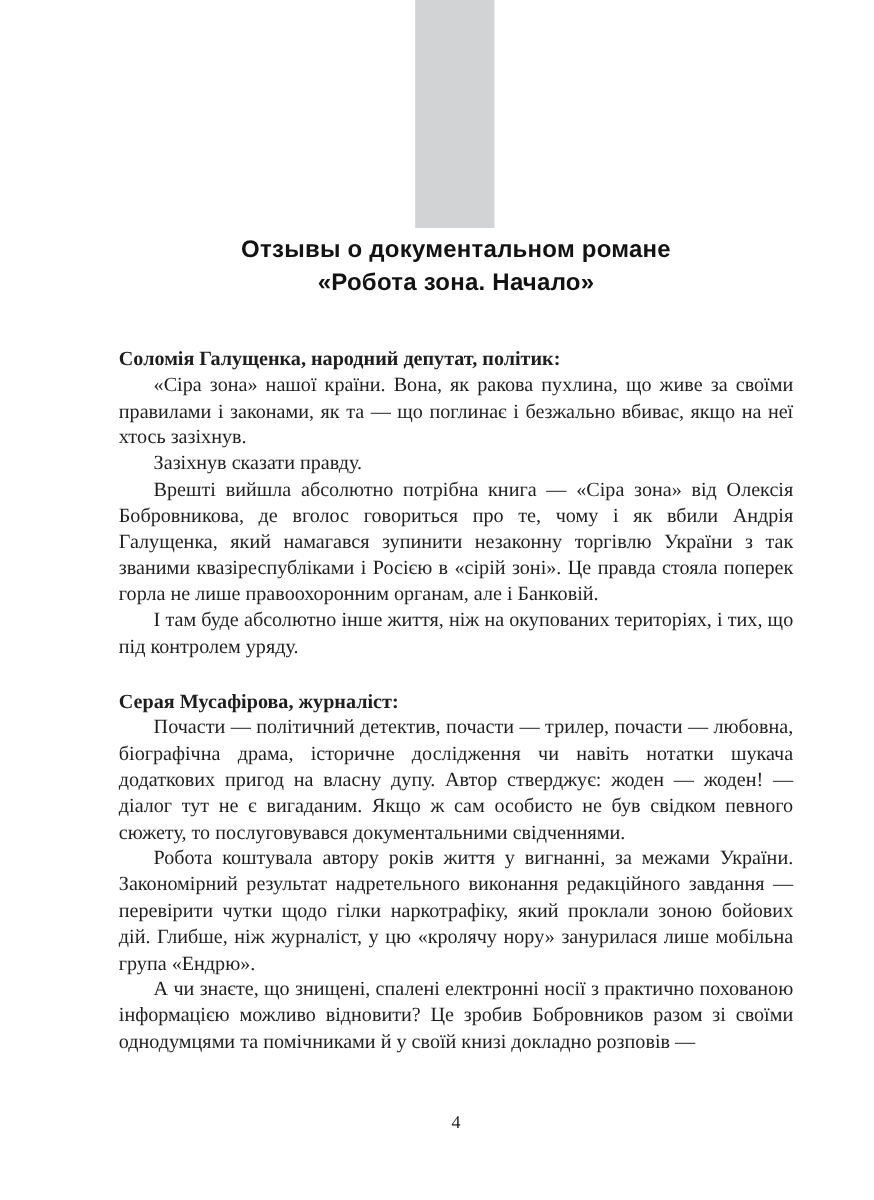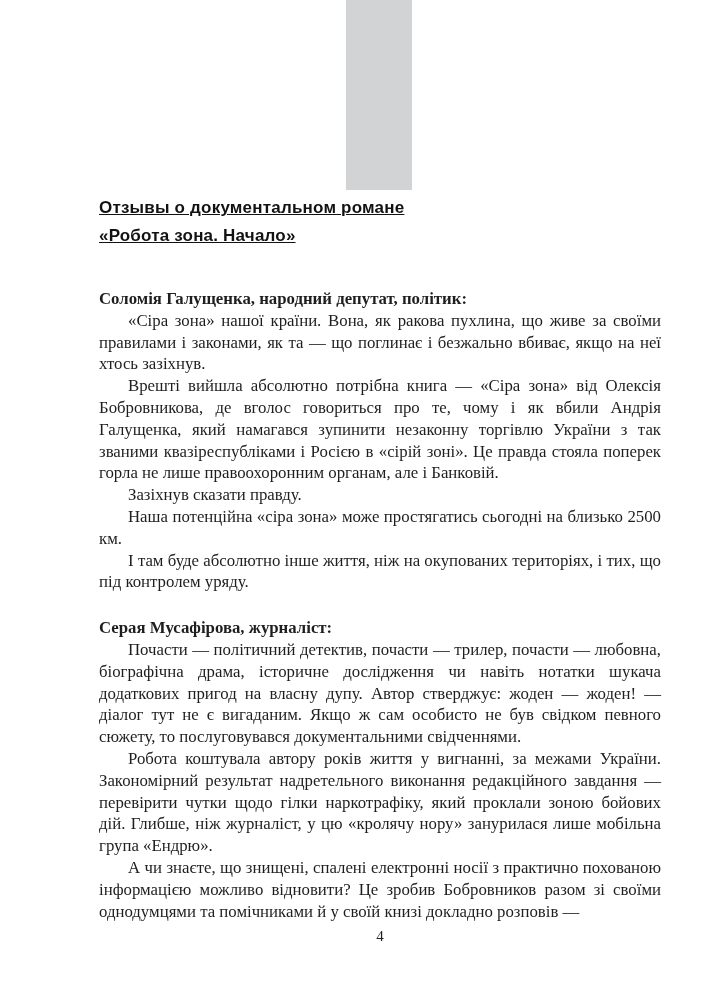--- a/index.html
+++ b/index.html
@@ -27,26 +27,26 @@
     top: 194px;
     width: 562px;
     font-family: "Liberation Serif", serif;
     font-size: 16.8px;
     line-height: 21.8px;
     color: #1e1e1e;
   }
   .title {
     font-family: "Liberation Sans", sans-serif;
     font-weight: 700;
-    font-size: 17px;
+    font-size: 20px;
     line-height: 28px;
+    text-align: center;
     color: #121212;
     margin: 0 0 38px 0;
     letter-spacing: 0.2px;
-    text-decoration: underline;
   }
   .reviewer {
     font-weight: 700;
     margin: 0;
   }
   p.body-par {
     margin: 0;
     text-indent: 29px;
     text-align: justify;
   }
@@ -71,23 +71,22 @@
 
 <div class="content">
   <h1 class="title">
     <span>Отзывы о документальном романе</span><br>
     <span>«Робота зона. Начало»</span>
   </h1>
 
   <div class="section section-1">
     <p class="reviewer">Соломія Галущенка, народний депутат, політик:</p>
     <p class="body-par">«Сіра зона» нашої країни. Вона, як ракова пухлина, що живе за своїми правилами і законами, як та — що поглинає і безжально вбиває, якщо на неї хтось зазіхнув.</p>
+    <p class="body-par">Зазіхнув сказати правду.</p>
     <p class="body-par">Врешті вийшла абсолютно потрібна книга — «Сіра зона» від Олексія Бобровникова, де вголос говориться про те, чому і як вбили Андрія Галущенка, який намагався зупинити незаконну торгівлю України з так званими квазіреспубліками і Росією в «сірій зоні». Це правда стояла поперек горла не лише правоохоронним органам, але і Банковій.</p>
-    <p class="body-par">Зазіхнув сказати правду.</p>
-    <p class="body-par">Наша потенційна «сіра зона» може простягатись сьогодні на близько 2500 км.</p>
     <p class="body-par">І там буде абсолютно інше життя, ніж на окупованих територіях, і тих, що під контролем уряду.</p>
   </div>
 
   <div class="section section-2">
     <p class="reviewer">Серая Мусафірова, журналіст:</p>
     <p class="body-par">Почасти — політичний детектив, почасти — трилер, почасти — любовна, біографічна драма, історичне дослідження чи навіть нотатки шукача додаткових пригод на власну дупу. Автор стверджує: жоден — жоден! — діалог тут не є вигаданим. Якщо ж сам особисто не був свідком певного сюжету, то послуговувався документальними свідченнями.</p>
     <p class="body-par">Робота коштувала автору років життя у вигнанні, за межами України. Закономірний результат надретельного виконання редакційного завдання — перевірити чутки щодо гілки наркотрафіку, який проклали зоною бойових дій. Глибше, ніж журналіст, у цю «кролячу нору» занурилася лише мобільна група «Ендрю».</p>
     <p class="body-par">А чи знаєте, що знищені, спалені електронні носії з практично похованою інформацією можливо відновити? Це зробив Бобровников разом зі своїми однодумцями та помічниками й у своїй книзі докладно розповів —</p>
   </div>
 </div>

